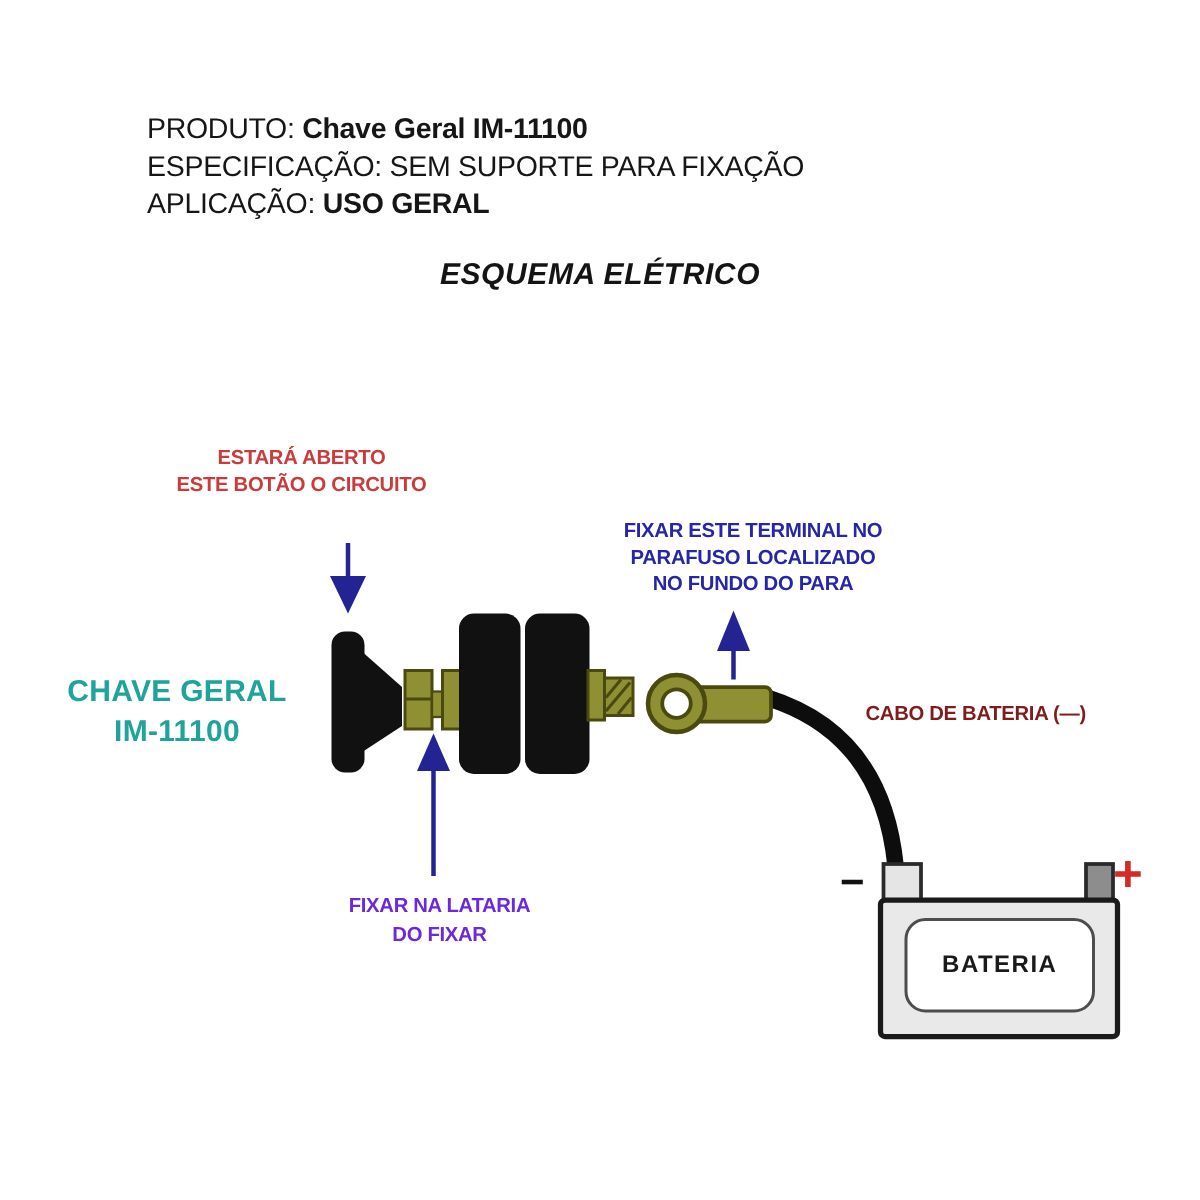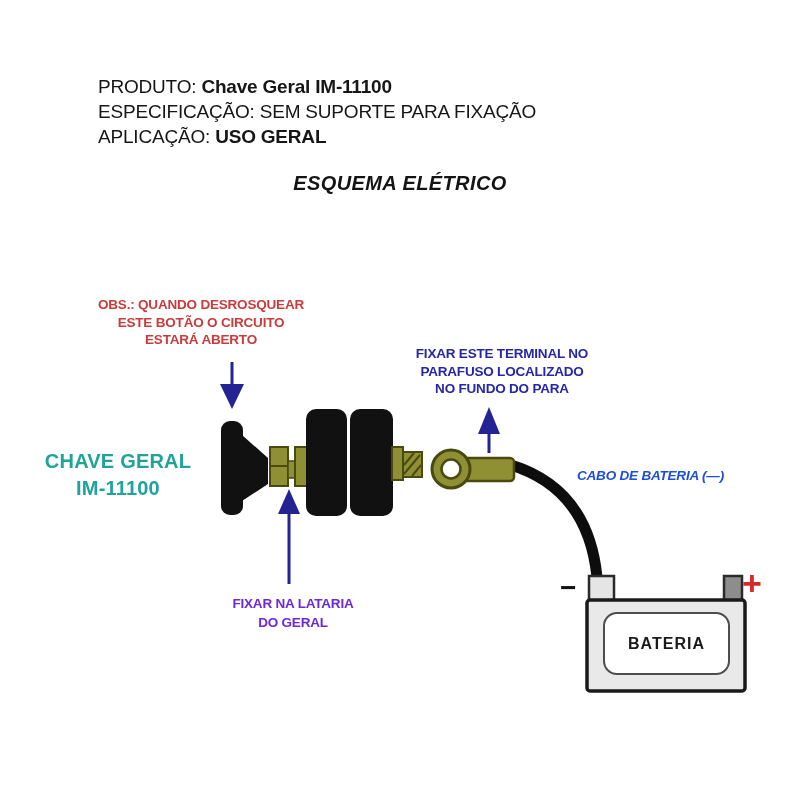--- a/index.html
+++ b/index.html
@@ -12,21 +12,21 @@
   
   .header{left:98px;top:74px;font-size:19px;line-height:25px;letter-spacing:-0.2px;color:#161616;}
   .header .bold{font-weight:bold;}
   
   .title{left:0;top:172px;width:800px;text-align:center;font-size:20px;font-weight:bold;letter-spacing:0.4px;color:#141414;font-style:italic;}
   
   .ann{font-weight:bold;text-align:center;font-size:13.5px;line-height:17.5px;letter-spacing:-0.2px;}
   .ann-obs{left:70px;top:296px;width:262px;color:#cb3b3b;}
   .ann-terminal{left:396px;top:345px;width:212px;color:#2626a8;}
   .ann-lataria{left:208px;top:595px;width:170px;color:#6d28d9;line-height:18.5px;}
-  .ann-cabo{left:577px;top:467px;width:190px;text-align:left;color:#1d4ed8;white-space:nowrap;font-style:italic;}
+  .ann-cabo{left:577px;top:467px;width:190px;text-align:left;color:#7f1d1d;white-space:nowrap;}
   
   .product{left:28px;top:448px;width:180px;text-align:center;font-size:20px;line-height:27px;font-weight:bold;color:#1fa39a;letter-spacing:0.2px;}
   
   .battery-label{left:604px;top:613px;width:125px;height:61px;display:flex;align-items:center;justify-content:center;
     font-size:16px;font-weight:bold;letter-spacing:1px;color:#1a1a1a;}
   .minus{left:560px;top:572px;font-size:28px;font-weight:bold;color:#111;}
   .plus{left:742px;top:566px;font-size:34px;font-weight:bold;color:#d42a2a;line-height:34px;}
 </style>
 </head>
 <body>
@@ -98,34 +98,33 @@
     </div>
     <div>
       <span>APLICAÇÃO:</span>
       <span class="bold">USO GERAL</span>
     </div>
   </div>
 
   <div class="abs title">ESQUEMA ELÉTRICO</div>
 
   <div class="abs ann ann-obs">
-    <div>OBS.: QUANDO DESROSQUEAR</div>
+    <div>ESTARÁ ABERTO</div>
     <div>ESTE BOTÃO O CIRCUITO</div>
-    <div>ESTARÁ ABERTO</div>
   </div>
 
   <div class="abs ann ann-terminal">
     <div>FIXAR ESTE TERMINAL NO</div>
     <div>PARAFUSO LOCALIZADO</div>
     <div>NO FUNDO DO PARA</div>
   </div>
 
   <div class="abs ann ann-lataria">
     <div>FIXAR NA LATARIA</div>
-    <div>DO GERAL</div>
+    <div>DO FIXAR</div>
   </div>
 
   <div class="abs ann ann-cabo">CABO DE BATERIA (—)</div>
 
   <div class="abs product">
     <div>CHAVE GERAL</div>
     <div>IM-11100</div>
   </div>
 
   <div class="abs battery-label">BATERIA</div>

